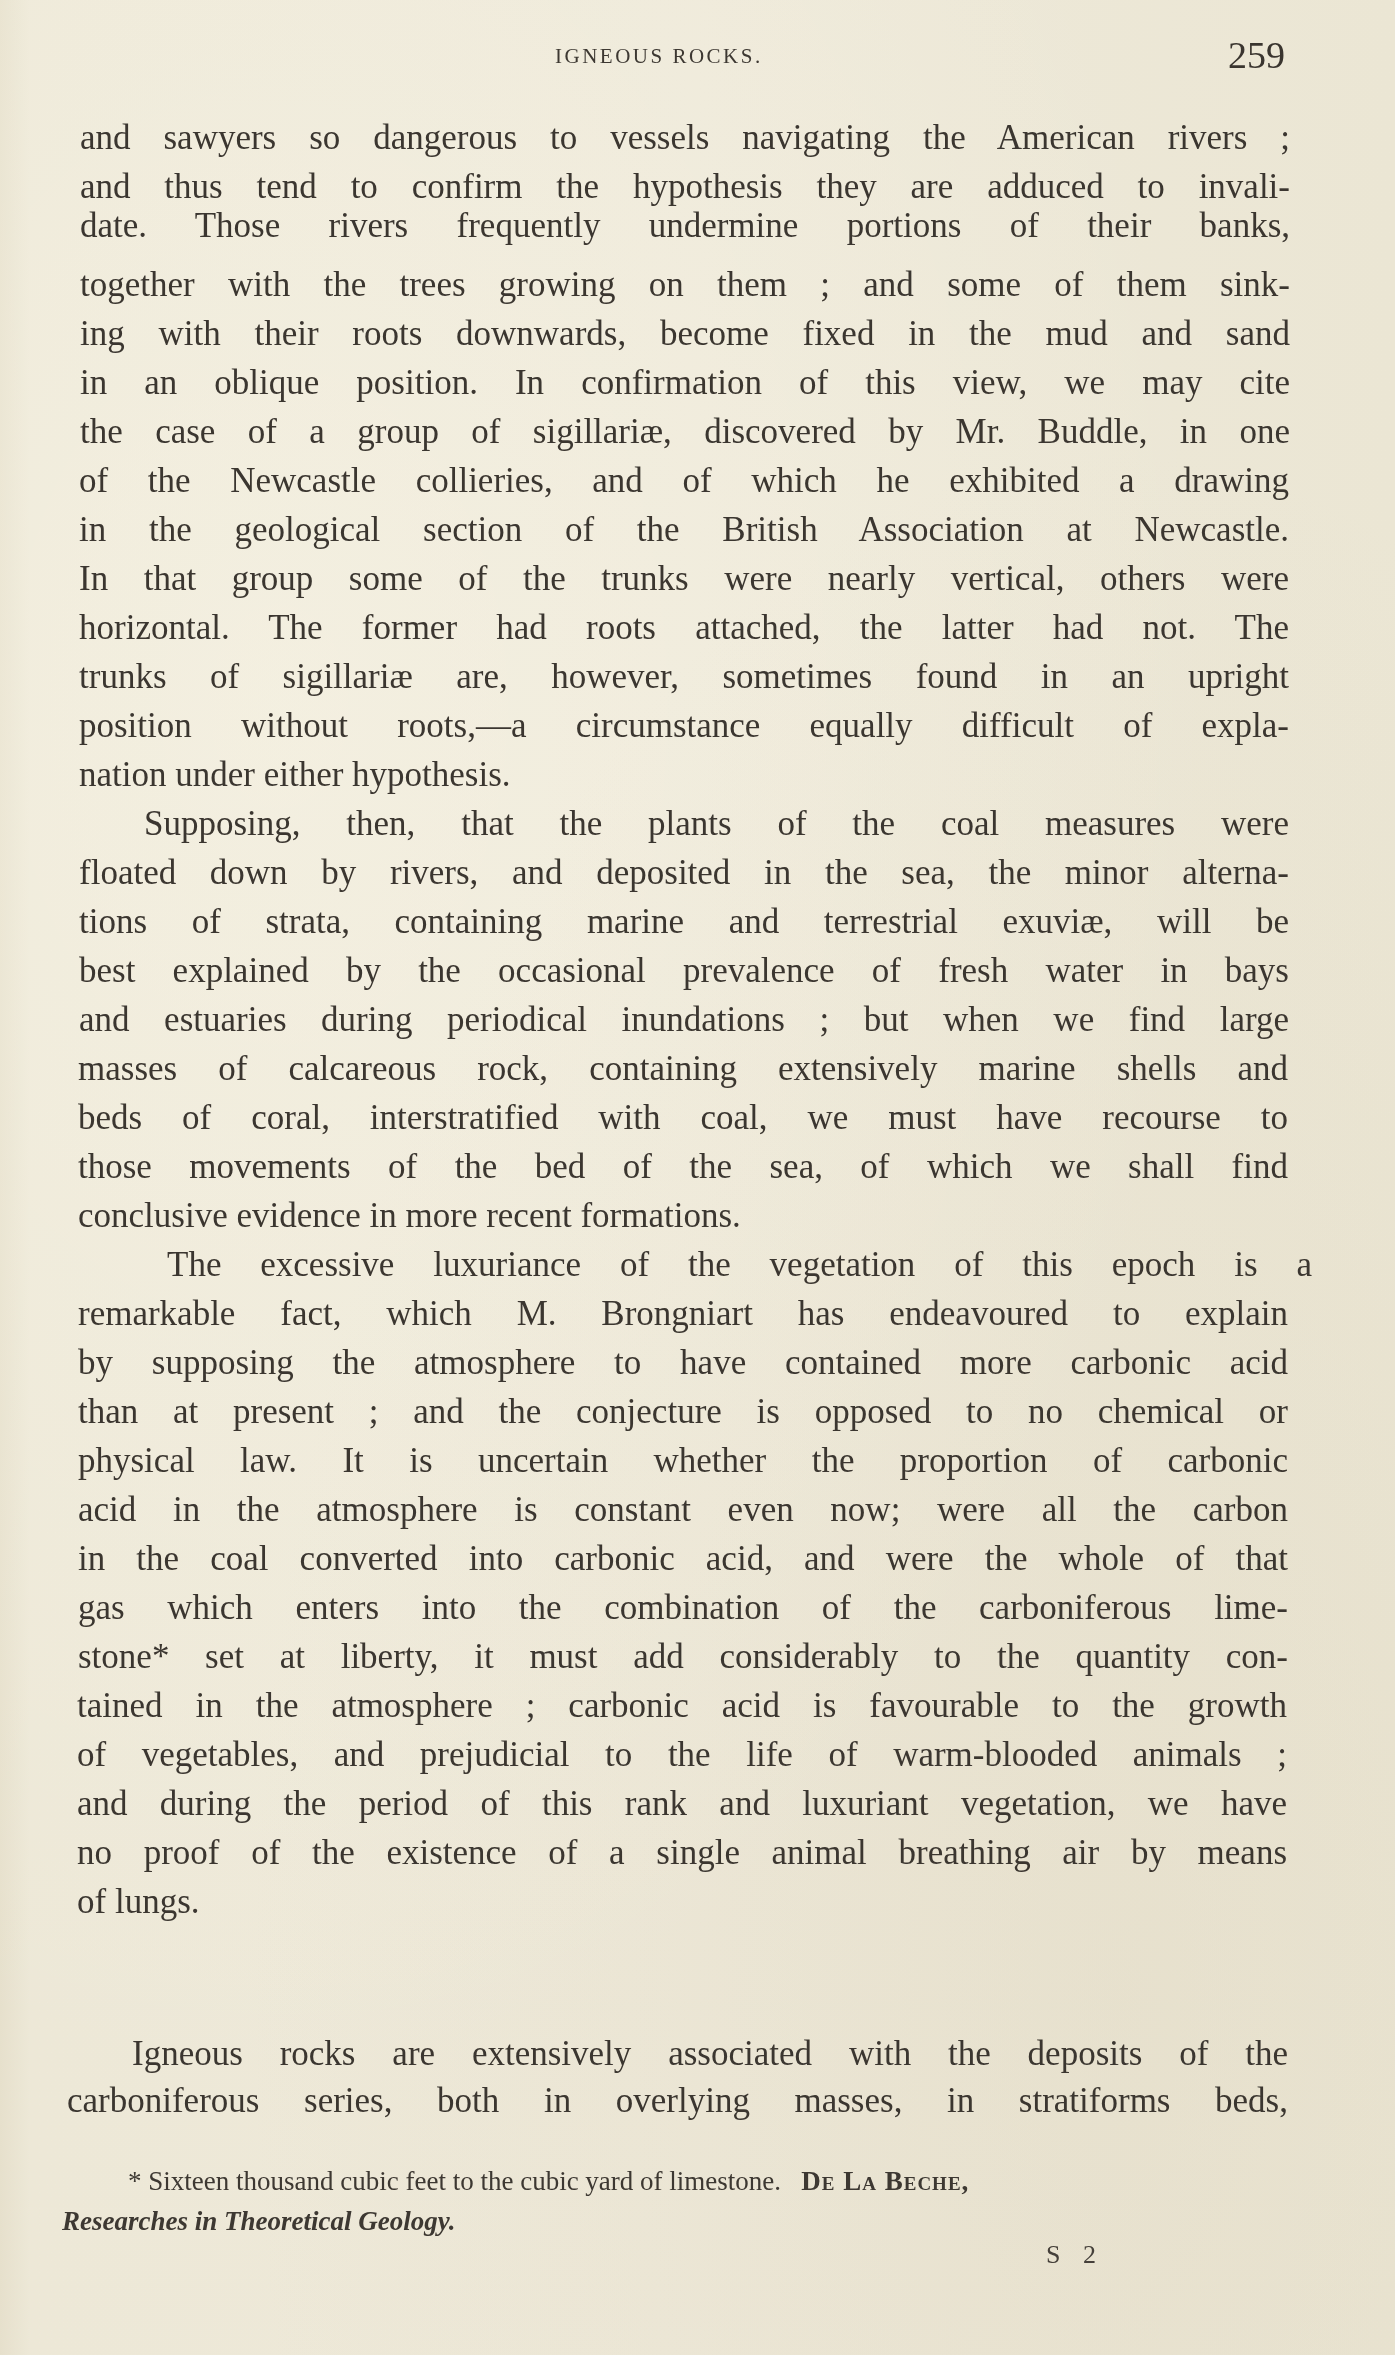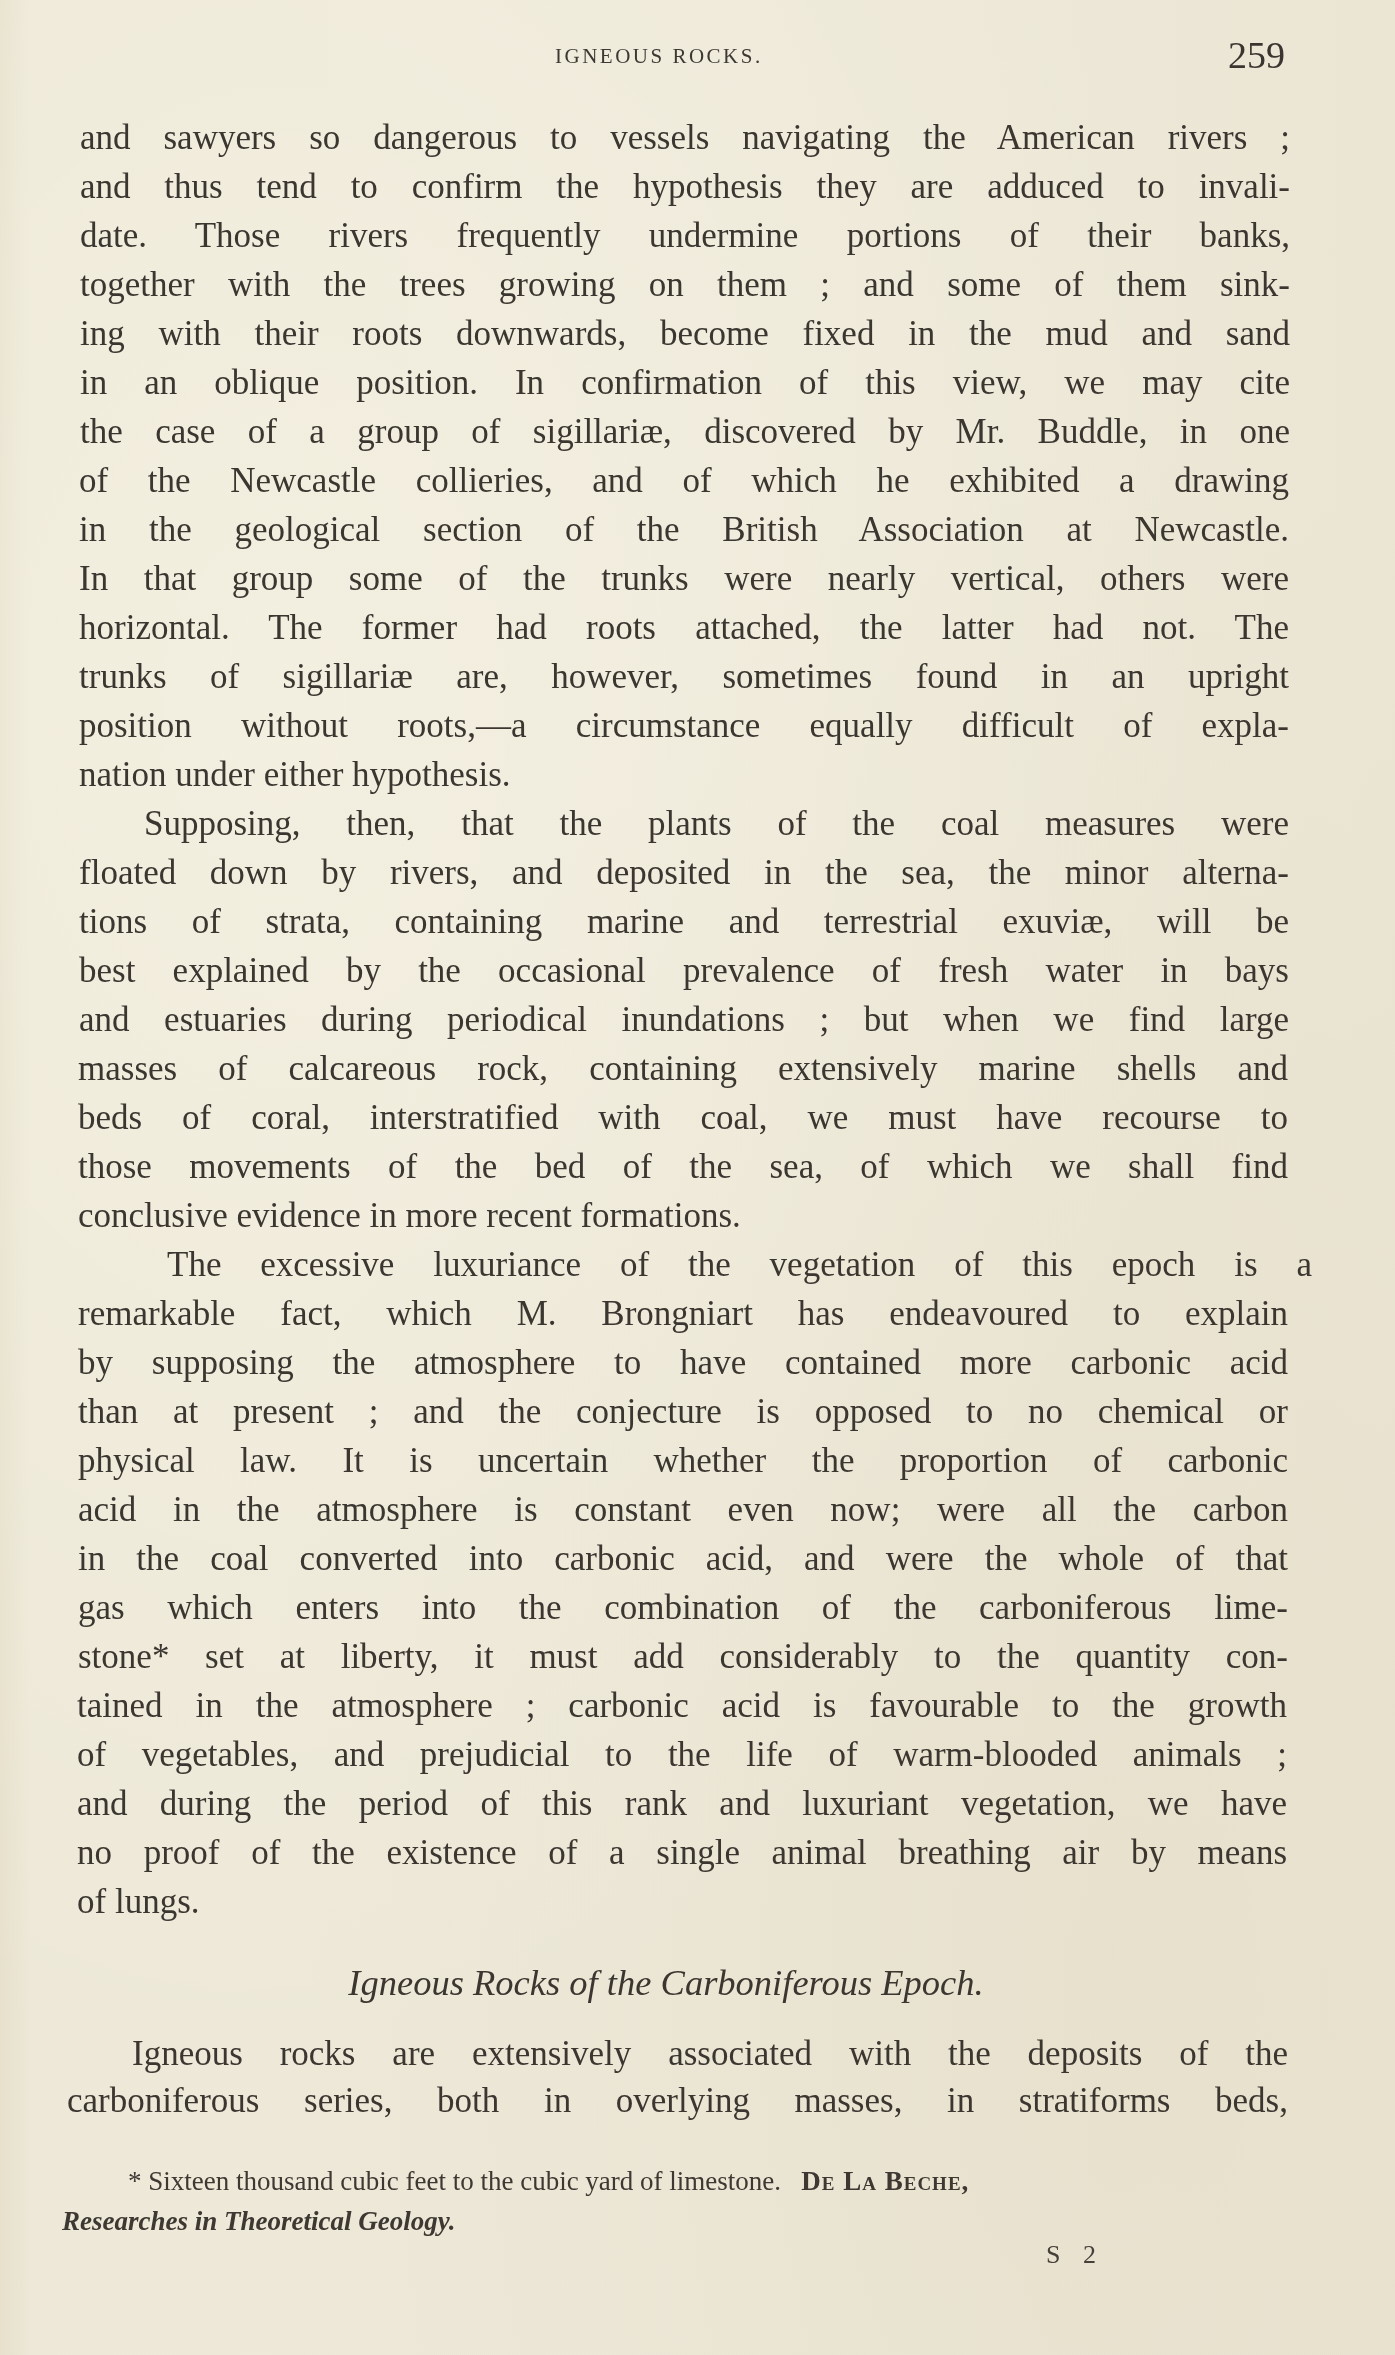--- a/index.html
+++ b/index.html
@@ -61,21 +61,21 @@
 <body>
 
 <div class="page">
 
   <div class="running-head">IGNEOUS ROCKS.</div>
   <div class="folio">259</div>
 
   <div id="body-text">
       <div class="ln" style="top: 120px; left: 80px; width: 1210px;">and sawyers so dangerous to vessels navigating the American rivers ;</div>
       <div class="ln" style="top: 169px; left: 80px; width: 1210px;">and thus tend to confirm the hypothesis they are adduced to invali-</div>
-      <div class="ln" style="top: 218px; left: 80px; width: 1210px;">date.  Those rivers frequently undermine portions of their banks,</div>
+      <div class="ln" style="top: 208px; left: 80px; width: 1210px;">date.  Those rivers frequently undermine portions of their banks,</div>
       <div class="ln" style="top: 267px; left: 80px; width: 1210px;">together with the trees growing on them ; and some of them sink-</div>
       <div class="ln" style="top: 316px; left: 80px; width: 1210px;">ing with their roots downwards, become fixed in the mud and sand</div>
       <div class="ln" style="top: 365px; left: 80px; width: 1210px;">in an oblique position.  In confirmation of this view, we may cite</div>
       <div class="ln" style="top: 414px; left: 80px; width: 1210px;">the case of a group of sigillariæ, discovered by Mr. Buddle, in one</div>
       <div class="ln" style="top: 463px; left: 79px; width: 1210px;">of the Newcastle collieries, and of which he exhibited a drawing</div>
       <div class="ln" style="top: 512px; left: 79px; width: 1210px;">in the geological section of the British Association at Newcastle.</div>
       <div class="ln" style="top: 561px; left: 79px; width: 1210px;">In that group some of the trunks were nearly vertical, others were</div>
       <div class="ln" style="top: 610px; left: 79px; width: 1210px;">horizontal.  The former had roots attached, the latter had not.  The</div>
       <div class="ln" style="top: 659px; left: 79px; width: 1210px;">trunks of sigillariæ are, however, sometimes found in an upright</div>
       <div class="ln" style="top: 708px; left: 79px; width: 1210px;">position without roots,—a circumstance equally difficult of expla-</div>
@@ -98,21 +98,20 @@
       <div class="ln" style="top: 1541px; left: 78px; width: 1210px;">in the coal converted into carbonic acid, and were the whole of that</div>
       <div class="ln" style="top: 1590px; left: 78px; width: 1210px;">gas which enters into the combination of the carboniferous lime-</div>
       <div class="ln" style="top: 1639px; left: 78px; width: 1210px;">stone* set at liberty, it must add considerably to the quantity con-</div>
       <div class="ln" style="top: 1688px; left: 77px; width: 1210px;">tained in the atmosphere ; carbonic acid is favourable to the growth</div>
       <div class="ln" style="top: 1737px; left: 77px; width: 1210px;">of vegetables, and prejudicial to the life of warm-blooded animals ;</div>
       <div class="ln" style="top: 1786px; left: 77px; width: 1210px;">and during the period of this rank and luxuriant vegetation, we have</div>
       <div class="ln" style="top: 1835px; left: 77px; width: 1210px;">no proof of the existence of a single animal breathing air by means</div>
       <div class="ln last" style="top: 1884px; left: 77px; width: 1210px;">of lungs.</div>
     </div>
 
-  <div class="heading">Igneous Rocks of the Carboniferous Epoch.</div>
 
   <div class="ln" style="top:2036px;left:132px;width:1156px;">Igneous rocks are extensively associated with the deposits of the</div>
   <div class="ln" style="top:2083px;left:67px;width:1221px;">carboniferous series, both in overlying masses, in stratiforms beds,</div>
 
   <div class="fn" style="top:2166px;left:128px;">
     <span>*</span>
     <span>Sixteen thousand cubic feet to the cubic yard of limestone.</span>
     &nbsp;
     <span class="sc">De La Beche,</span>
   </div>

